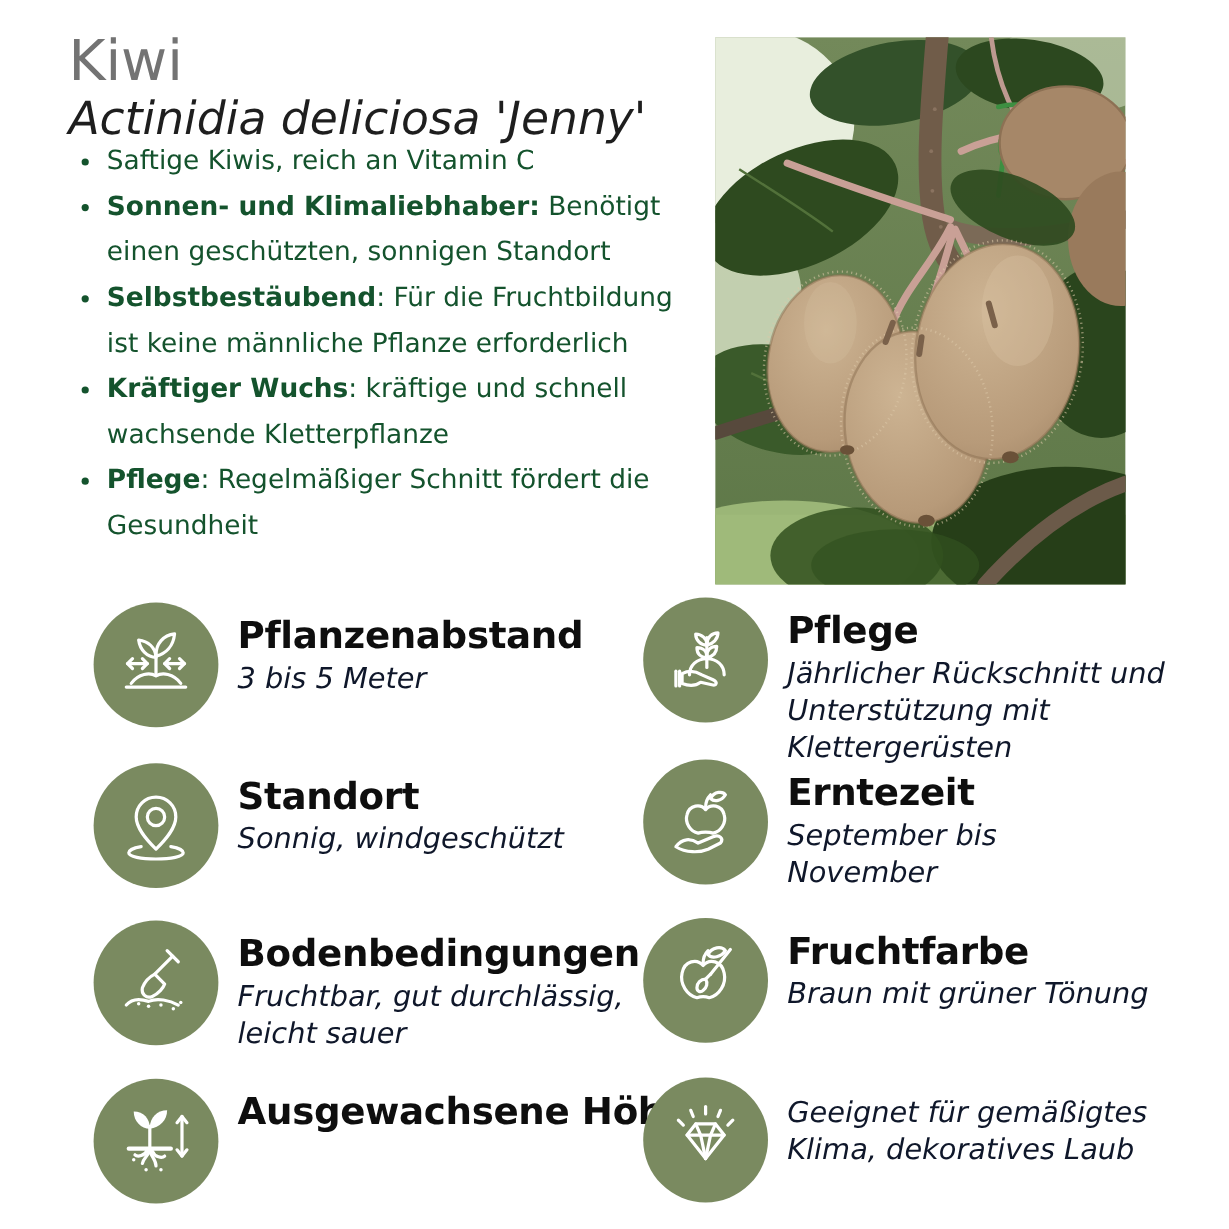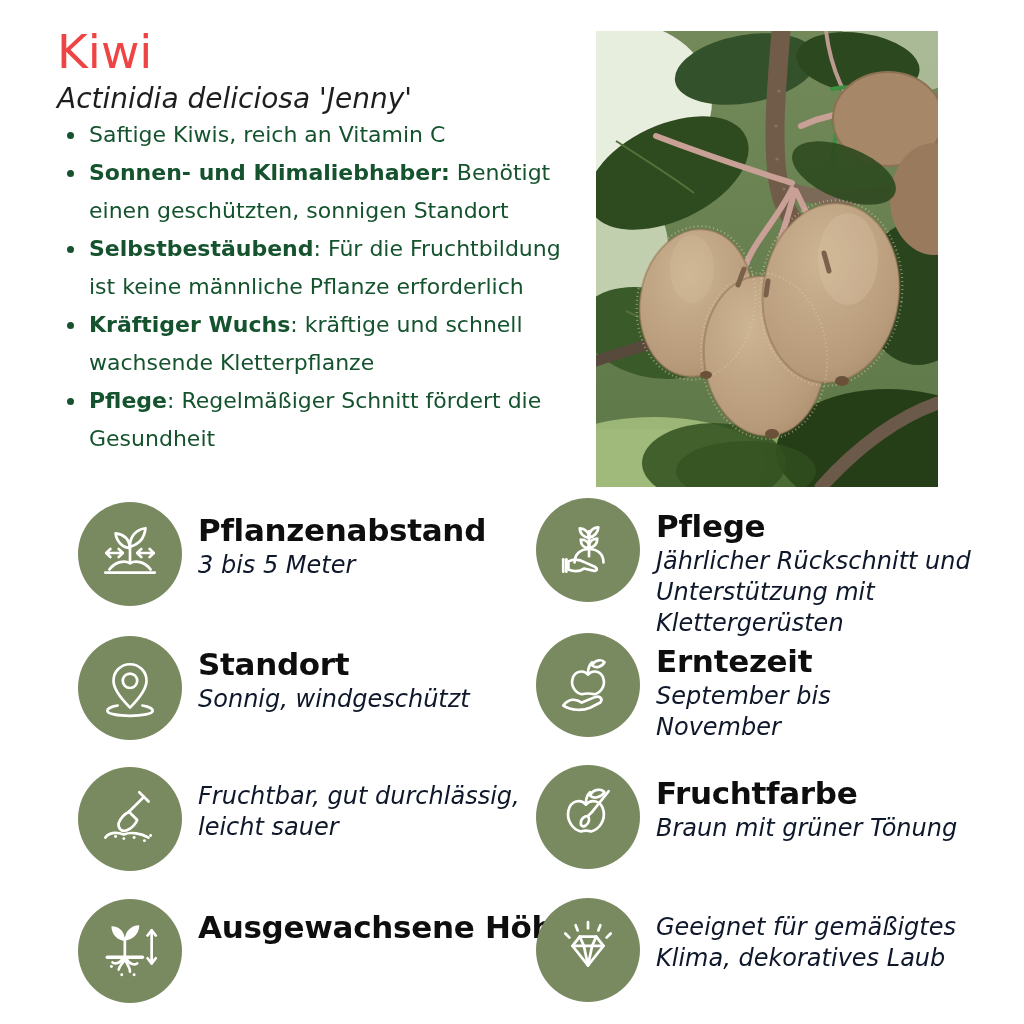--- a/index.html
+++ b/index.html
@@ -2,22 +2,22 @@
 <html><head>
 <meta charset="utf-8">
 <style>
   html,body{margin:0;padding:0;}
   body{
     width:1024px;height:1024px;background:#ffffff;
     font-family:"DejaVu Sans",sans-serif;color:#1c1c1c;
     position:relative;overflow:hidden;
   }
   .header{position:absolute;left:57px;top:24px;width:545px;}
-  .title{margin:0;font-size:47px;line-height:56px;font-weight:500;color:#ef4444;}
-  .subtitle{margin:2px 0 0;font-size:28px;line-height:34px;font-style:italic;font-weight:500;color:#1e1e1e;}
+  .title{margin:0;font-size:47px;line-height:56px;font-weight:500;color:#737373;}
+  .subtitle{margin:2px 0 0;font-size:38px;line-height:34px;font-style:italic;font-weight:500;color:#1e1e1e;}
   .features{margin:0 0 0;padding-left:30px;list-style:disc;font-size:22px;line-height:38px;color:#14532d;}
   .features li{padding-left:2px;}
   .fb{font-weight:700;}
   .fr{white-space:pre-line;}
   .photo{position:absolute;left:596px;top:31px;width:342px;height:456px;}
   .photo svg{display:block;width:100%;height:100%;}
   .info-item{position:absolute;display:flex;gap:16px;align-items:flex-start;}
   .icon-circle{width:104px;height:104px;border-radius:50%;background:#7a8a60;
     display:flex;align-items:center;justify-content:center;flex:none;}
   .ic{width:66px;height:66px;stroke:#ffffff;fill:none;stroke-width:2.6;
@@ -209,20 +209,21 @@
       <path d="M31 25 C27 27 23 31 21 36 C20 41 24 45 29 43 C34 41 38 36 39 33 L31 25 Z"></path>
       <path d="M8 50 C13 44 20 45 26 47 C33 44 43 46 50 50"></path>
       <circle class="dot" cx="18" cy="49" r="1.4"></circle>
         <circle class="dot" cx="26" cy="51" r="1.4"></circle>
       <circle class="dot" cx="36" cy="50" r="1.4"></circle>
         <circle class="dot" cx="46" cy="53" r="1.4"></circle>
       <circle class="dot" cx="52" cy="48" r="1.4"></circle>
     </svg>
   </div>
   <div class="info-text">
+    <div class="info-title">Bodenbedingungen</div>
     <div class="info-desc">Fruchtbar, gut durchlässig,
 leicht sauer</div>
   </div>
 </div>
 
 <div class="info-item" style="left:536px;top:765px">
   <div class="icon-circle">
     <svg class="ic" viewBox="0 0 64 64">
       <path d="M30 20 C25 14 15 16 13 26 C11 35 17 44 25 46 C28 45 32 45 35 46 C43 44 49 35 47 26 C45 16 35 14 30 20 Z"></path>
       <path d="M30 18 C30 14 31 11 34 8"></path>

